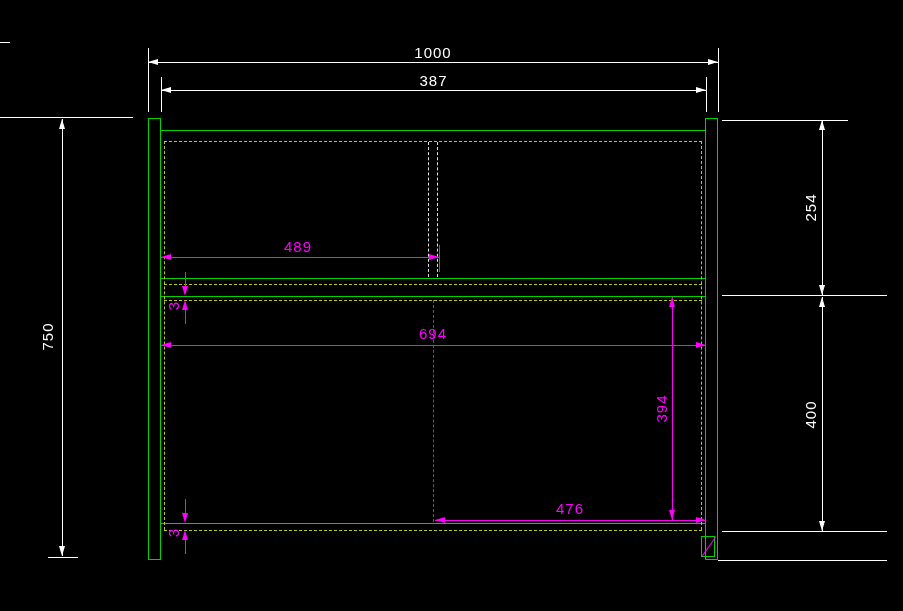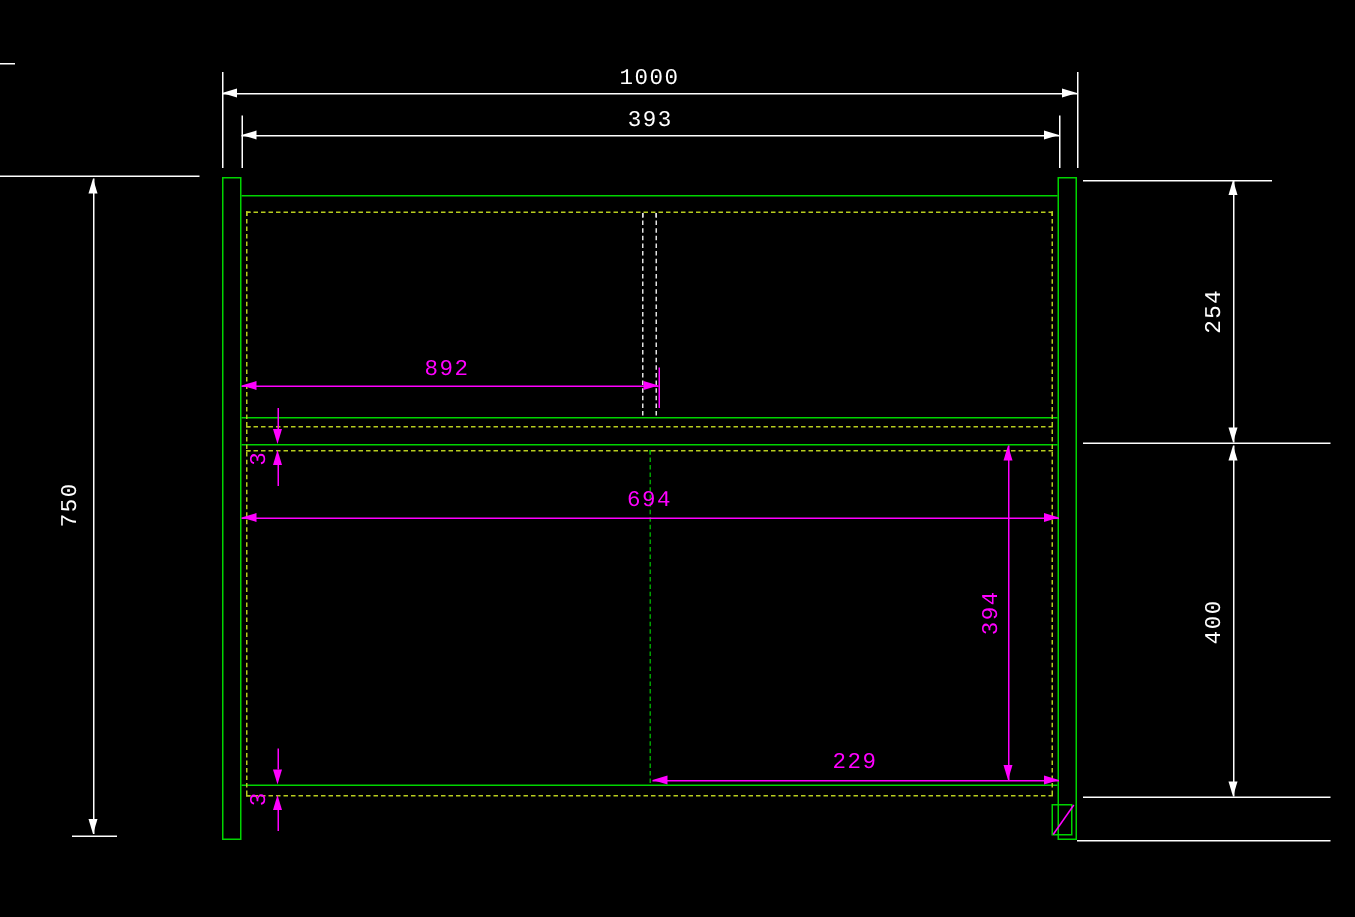--- a/index.html
+++ b/index.html
@@ -1,18 +1,18 @@
 <!DOCTYPE html>
 <html><head>
 <meta charset="utf-8">
 <style>
   *{margin:0;padding:0;box-sizing:border-box}
   html,body{background:#000}
   #canvas{position:relative;width:887px;height:611px;background:#000;overflow:hidden;
-          font-family:Liberation Mono, monospace}
+          font-family:Liberation Sans, sans-serif}
   .hl{position:absolute;height:0;border-top:1px solid #fff}
   .vl{position:absolute;width:0;border-left:1px solid #fff}
   .g{border-color:#00d400}
   .gd{border-color:#b7cc1e;border-top-style:dashed;border-left-style:dashed}
   .w{border-color:#ffffff}
   .wd{border-color:#e3e3e3;border-top-style:dashed;border-left-style:dashed}
   .m{border-color:#ff00ff}
   .gnd{border-color:#00a000;border-top-style:dashed;border-left-style:dashed}
   .box{position:absolute;border:1px solid #00d400}
   .txt{position:absolute;color:#fff;font-size:15px;line-height:17px;letter-spacing:1px;text-align:center;white-space:nowrap}
@@ -68,57 +68,57 @@
   <div class="hl w" style="left:148px;top:62px;width:570px"></div>
   <div class="ar aL aw" style="left:148px;top:59px"></div>
   <div class="ar aR aw" style="left:708px;top:59px"></div>
   <div class="txt" style="left:400px;top:44px;width:66px">1000</div>
 
   <div class="vl w" style="left:161px;top:77px;height:35px"></div>
   <div class="vl w" style="left:706px;top:77px;height:35px"></div>
   <div class="hl w" style="left:161px;top:90px;width:545px"></div>
   <div class="ar aL aw" style="left:161px;top:87px"></div>
   <div class="ar aR aw" style="left:696px;top:87px"></div>
-  <div class="txt" style="left:406px;top:72px;width:55px">393</div>
+  <div class="txt" style="left:406px;top:72px;width:55px">387</div>
 
   <div class="vl w" style="left:62px;top:119px;height:437px"></div>
   <div class="ar aU aw" style="left:59px;top:119px"></div>
   <div class="ar aD aw" style="left:59px;top:546px"></div>
   <div class="txt rot" style="left:17px;top:328px;width:60px">750</div>
 
   <div class="vl w" style="left:822px;top:120px;height:175px"></div>
   <div class="ar aU aw" style="left:819px;top:120px"></div>
   <div class="ar aD aw" style="left:819px;top:285px"></div>
   <div class="txt rot" style="left:780px;top:199px;width:60px">254</div>
 
   <div class="vl w" style="left:822px;top:297px;height:234px"></div>
   <div class="ar aU aw" style="left:819px;top:297px"></div>
   <div class="ar aD aw" style="left:819px;top:521px"></div>
   <div class="txt rot" style="left:780px;top:406px;width:60px">400</div>
 
   <div class="hl m" style="left:161px;top:257px;width:278px"></div>
   <div class="vl m" style="left:439px;top:245px;height:27px"></div>
   <div class="ar aL am" style="left:161px;top:254px"></div>
   <div class="ar aR am" style="left:429px;top:254px"></div>
-  <div class="txt tm" style="left:268px;top:238px;width:60px">892</div>
+  <div class="txt tm" style="left:268px;top:238px;width:60px">489</div>
 
   <div class="hl m" style="left:161px;top:345px;width:545px"></div>
   <div class="ar aL am" style="left:161px;top:342px"></div>
   <div class="ar aR am" style="left:696px;top:342px"></div>
   <div class="txt tm" style="left:403px;top:325px;width:60px">694</div>
 
   <div class="vl m" style="left:672px;top:297px;height:223px"></div>
   <div class="ar aU am" style="left:669px;top:297px"></div>
   <div class="ar aD am" style="left:669px;top:510px"></div>
   <div class="txt tm rot" style="left:631px;top:400px;width:60px">394</div>
 
   <div class="hl m" style="left:435px;top:520px;width:271px"></div>
   <div class="ar aL am" style="left:435px;top:517px"></div>
   <div class="ar aR am" style="left:696px;top:517px"></div>
-  <div class="txt tm" style="left:540px;top:500px;width:60px">229</div>
+  <div class="txt tm" style="left:540px;top:500px;width:60px">476</div>
 
   <div class="vl m" style="left:185px;top:272px;height:14px"></div>
   <div class="ar aD am" style="left:182px;top:286px"></div>
   <div class="ar aU am" style="left:182px;top:300px"></div>
   <div class="vl m" style="left:185px;top:310px;height:14px"></div>
   <div class="txt tm rot" style="left:159px;top:297px;width:28px">3</div>
 
   <div class="vl m" style="left:185px;top:499px;height:14px"></div>
   <div class="ar aD am" style="left:182px;top:513px"></div>
   <div class="ar aU am" style="left:182px;top:530px"></div>

